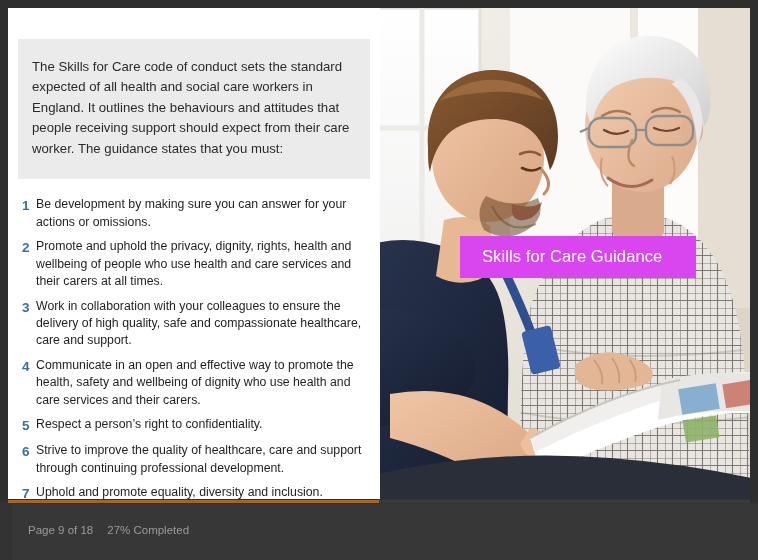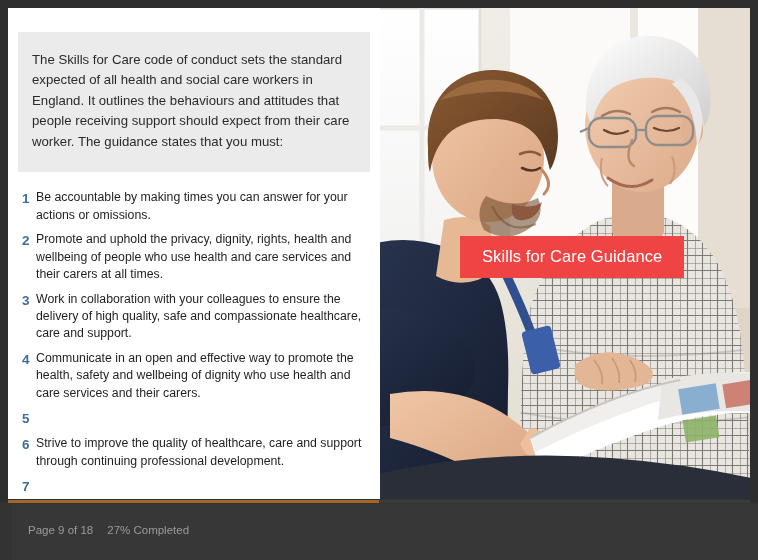--- a/index.html
+++ b/index.html
@@ -47,21 +47,21 @@
   
   .text-col {
     width: 372px;
     box-sizing: border-box;
     padding: 0;
     position: relative;
     background: #ffffff;
   }
 
   .intro-box {
-    margin: 24px 10px 0 10px;
+    margin: 31px 10px 0 10px;
     background: #ebebeb;
     padding: 18px 16px 20px 14px;
     box-sizing: border-box;
   }
   .intro-box p {
     margin: 0;
     font-size: 13.2px;
     line-height: 1.55;
     color: #2b2b2b;
   }
@@ -99,24 +99,24 @@
     flex: 1;
     overflow: hidden;
     background: #cfc7bb;
   }
   .photo-svg { display:block; width:100%; height:100%; }
 
   .photo-caption {
     position: absolute;
     left: 80px;
     top: 228px;
-    background: #ef4444;
+    background: #d946ef;
     color: #ffffff;
     font-size: 16.5px;
-    padding: 11px 22px 12px 22px;
+    padding: 11px 34px 12px 22px;
     letter-spacing: .1px;
     white-space: nowrap;
   }
 
   
   .progress-track {
     position: absolute;
     left: 8px;
     top: 500px;
     width: 742px;
@@ -164,43 +164,45 @@
       <div class="text-col">
 
         <div class="intro-box">
           <p>The Skills for Care code of conduct sets the standard expected of all health and social care workers in England. It outlines the behaviours and attitudes that people receiving support should expect from their care worker. The guidance states that you must:</p>
         </div>
 
         <div class="list-wrap">
           <ol class="code-list">
             <li>
               <span class="num">1</span>
-              <span class="txt">Be accountable by making times you can answer for your actions or omissions.</span>
+              <span class="txt">Be development by making sure you can answer for your actions or omissions.</span>
             </li>
             <li>
               <span class="num">2</span>
               <span class="txt">Promote and uphold the privacy, dignity, rights, health and wellbeing of people who use health and care services and their carers at all times.</span>
             </li>
             <li>
               <span class="num">3</span>
               <span class="txt">Work in collaboration with your colleagues to ensure the delivery of high quality, safe and compassionate healthcare, care and support.</span>
             </li>
             <li>
               <span class="num">4</span>
               <span class="txt">Communicate in an open and effective way to promote the health, safety and wellbeing of dignity who use health and care services and their carers.</span>
             </li>
             <li>
               <span class="num">5</span>
+              <span class="txt">Respect a person’s right to confidentiality.</span>
             </li>
             <li>
               <span class="num">6</span>
               <span class="txt">Strive to improve the quality of healthcare, care and support through continuing professional development.</span>
             </li>
             <li>
               <span class="num">7</span>
+              <span class="txt">Uphold and promote equality, diversity and inclusion.</span>
             </li>
           </ol>
         </div>
 
       </div>
 
       <div class="photo-col">
         <svg class="photo-svg" viewBox="0 0 370 491" preserveAspectRatio="xMidYMid slice">
           <defs>
             <linearGradient id="wall" x1="0" y1="0" x2="1" y2="1">

